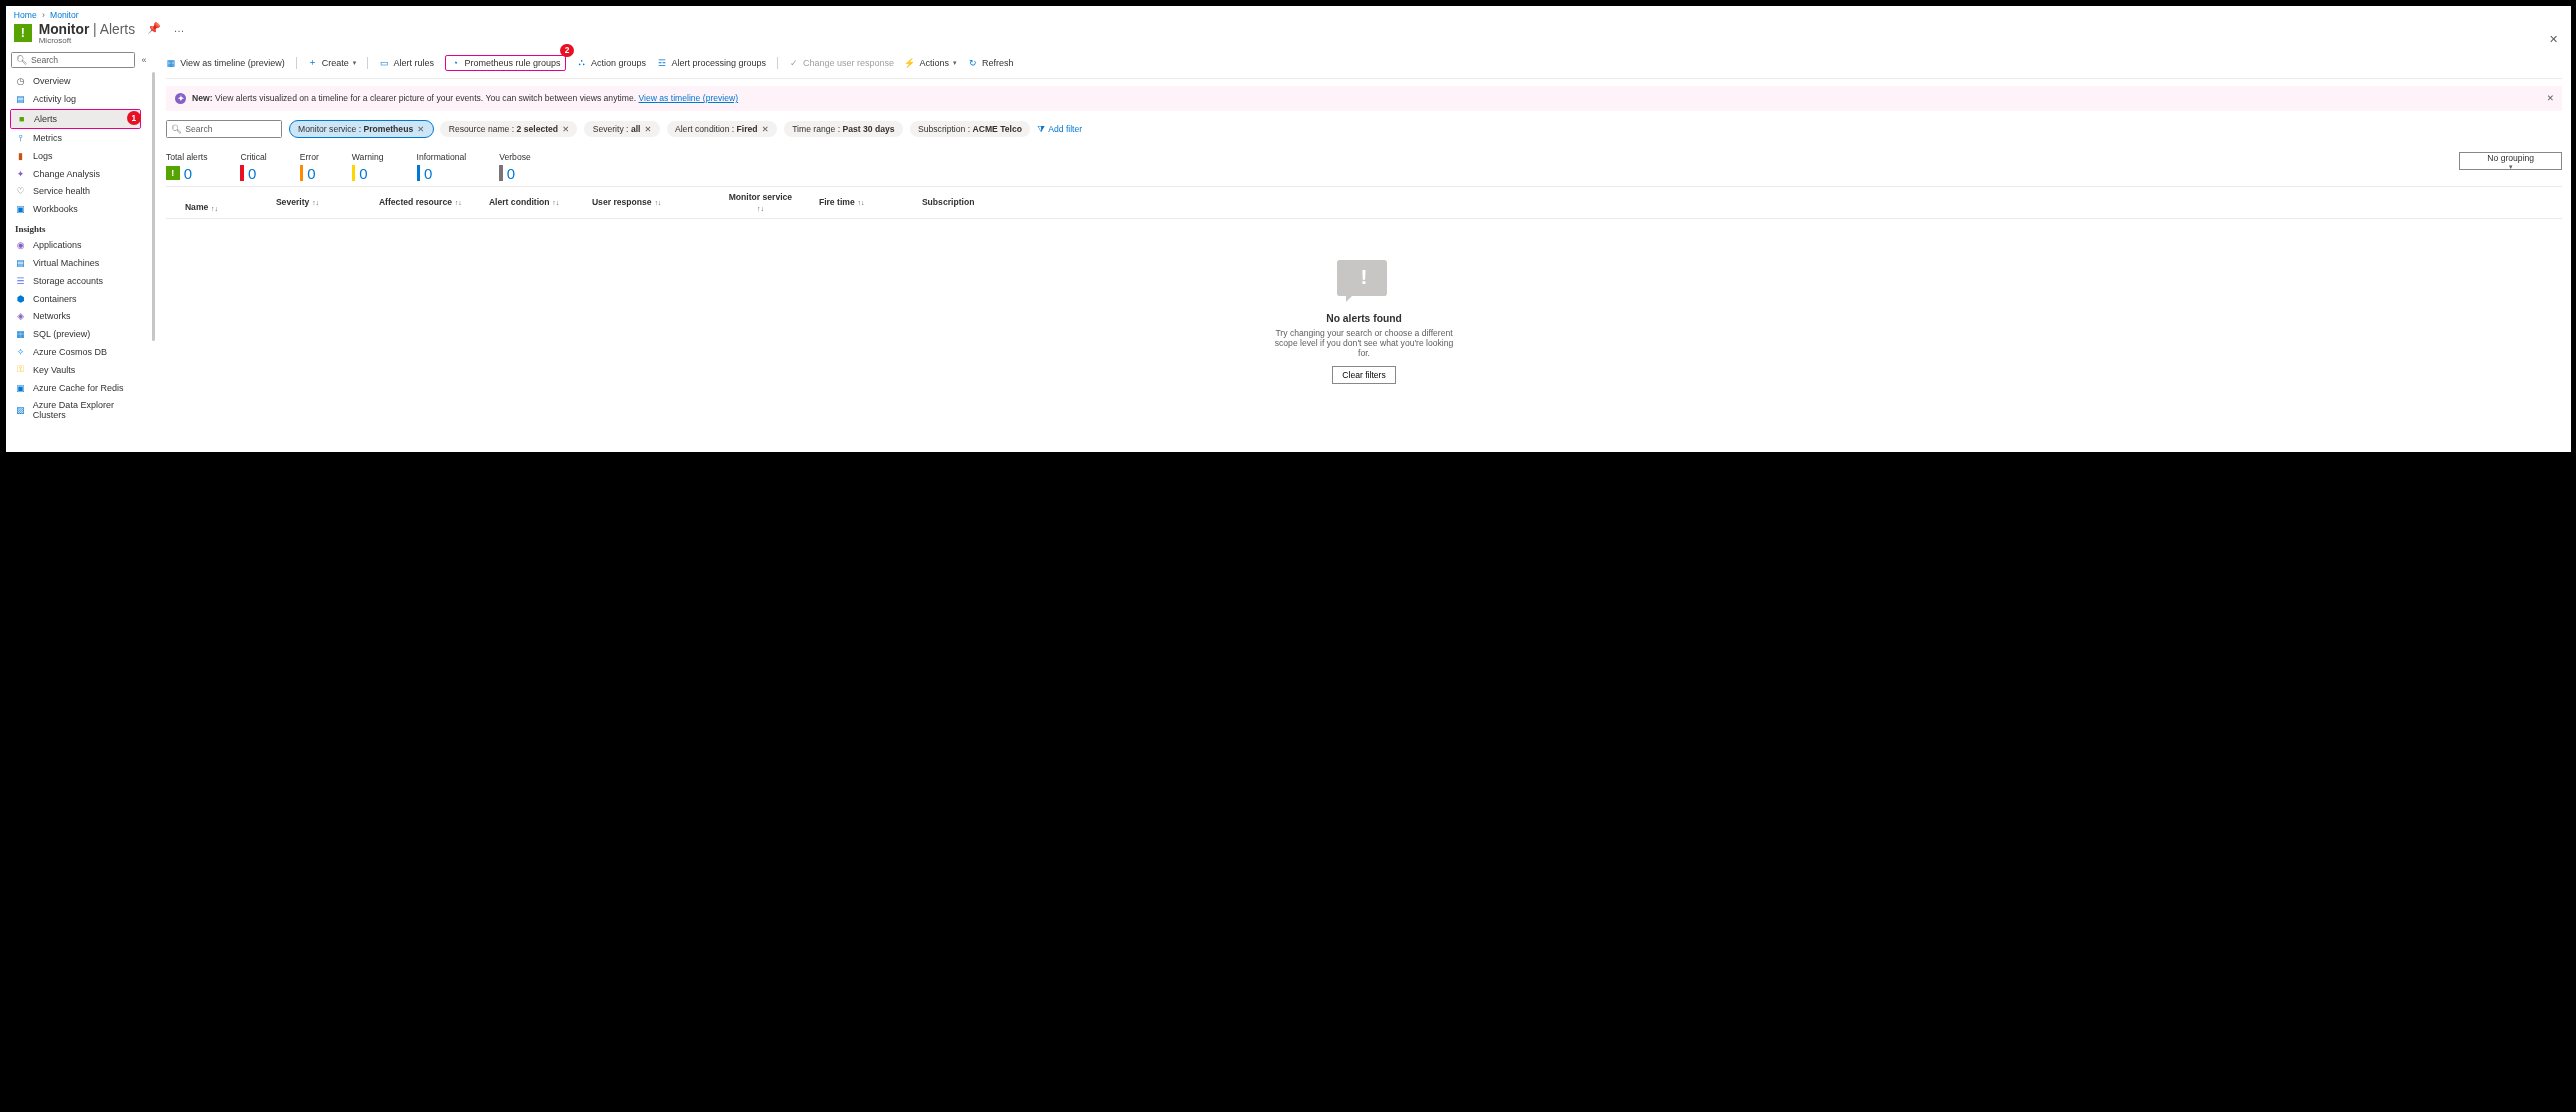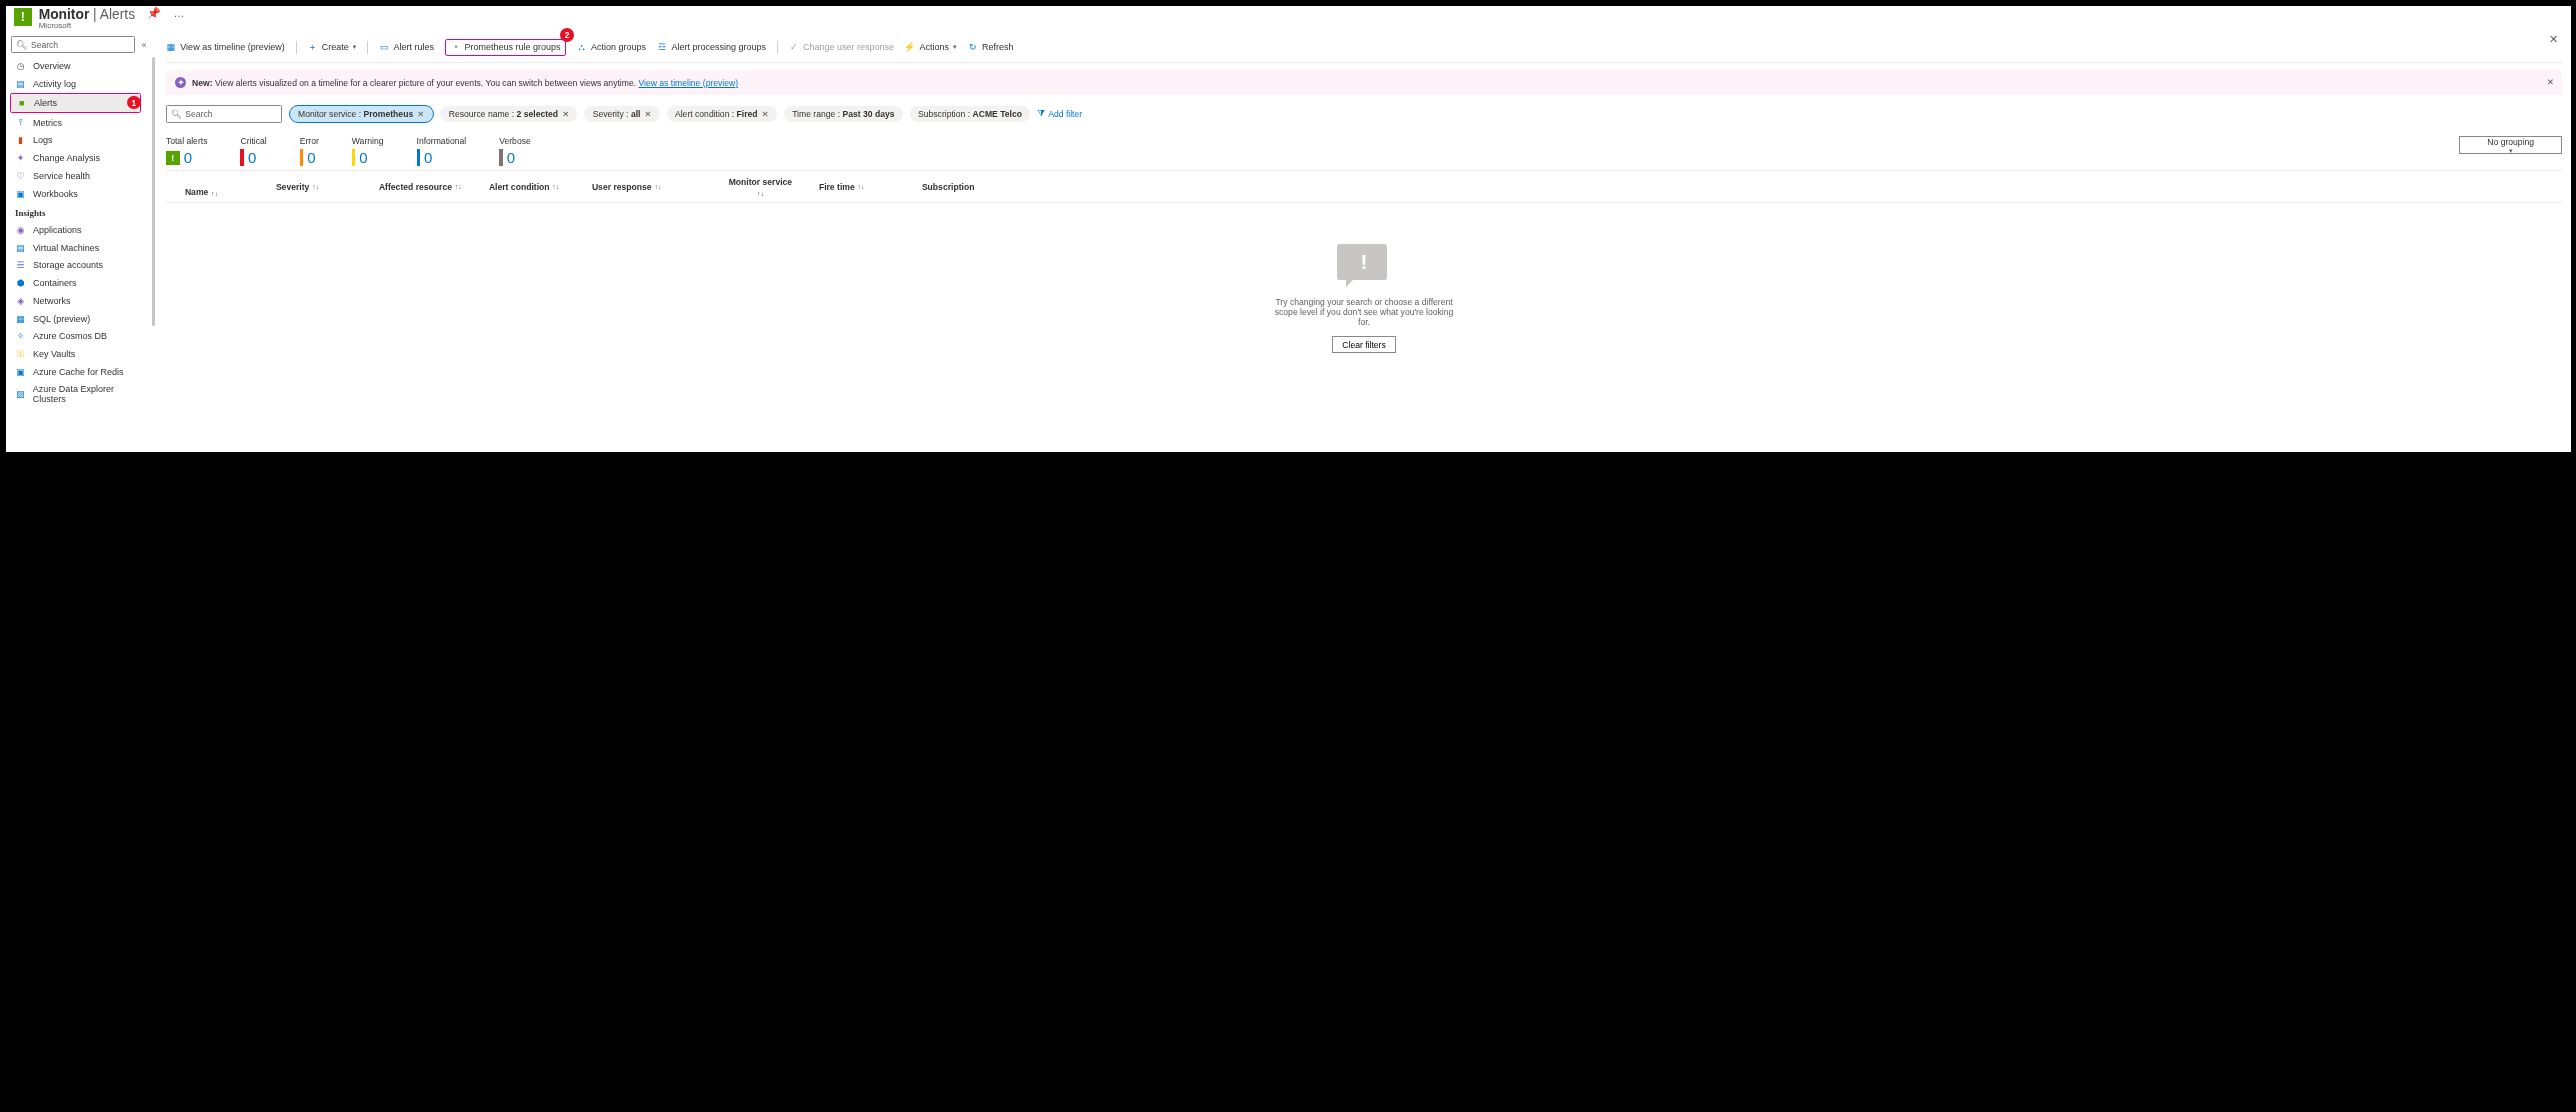--- a/index.html
+++ b/index.html
@@ -84,20 +84,25 @@
   .empty h3 { font-size:10.3px; font-weight:600; color:#323130; margin-bottom:4.1px;}
   .empty p { font-size:8.6px; color:#605e5c; max-width:179px; margin:0 auto 8.3px auto;}
   .empty button { border:0.7px solid #8a8886; background:#fff; padding:2.8px 9.6px; font-size:8.6px; cursor:pointer;}
 
   .tb-callout-wrap { position:relative; display:inline-block;}
 </style>
 </head>
 <body>
 
 <div class="app">
+  <div class="breadcrumb">
+    <a href="#">Home</a>
+    <span class="sep">›</span>
+    <a href="#">Monitor</a>
+  </div>
 
   <div class="page-head">
     <div class="glyph">!</div>
     <div>
       <h1>
         <span>Monitor</span> <span class="thin">| <span>Alerts</span></span>
       </h1>
       <div class="sub">Microsoft</div>
     </div>
     <span class="pin">📌</span>
@@ -370,19 +375,20 @@
         <div class="gh c-sub">
             <span>Subscription</span>
           </div>
       </div>
 
       <div class="empty">
         <div class="eicon">
           <div class="bubble"></div>
             <div class="bang">!</div>
         </div>
+        <h3>No alerts found</h3>
         <p>Try changing your search or choose a different scope level if you don't see what you're looking for.</p>
         <button>Clear filters</button>
       </div>
     </div>
   </div>
 </div>
 
 
 </body></html>

